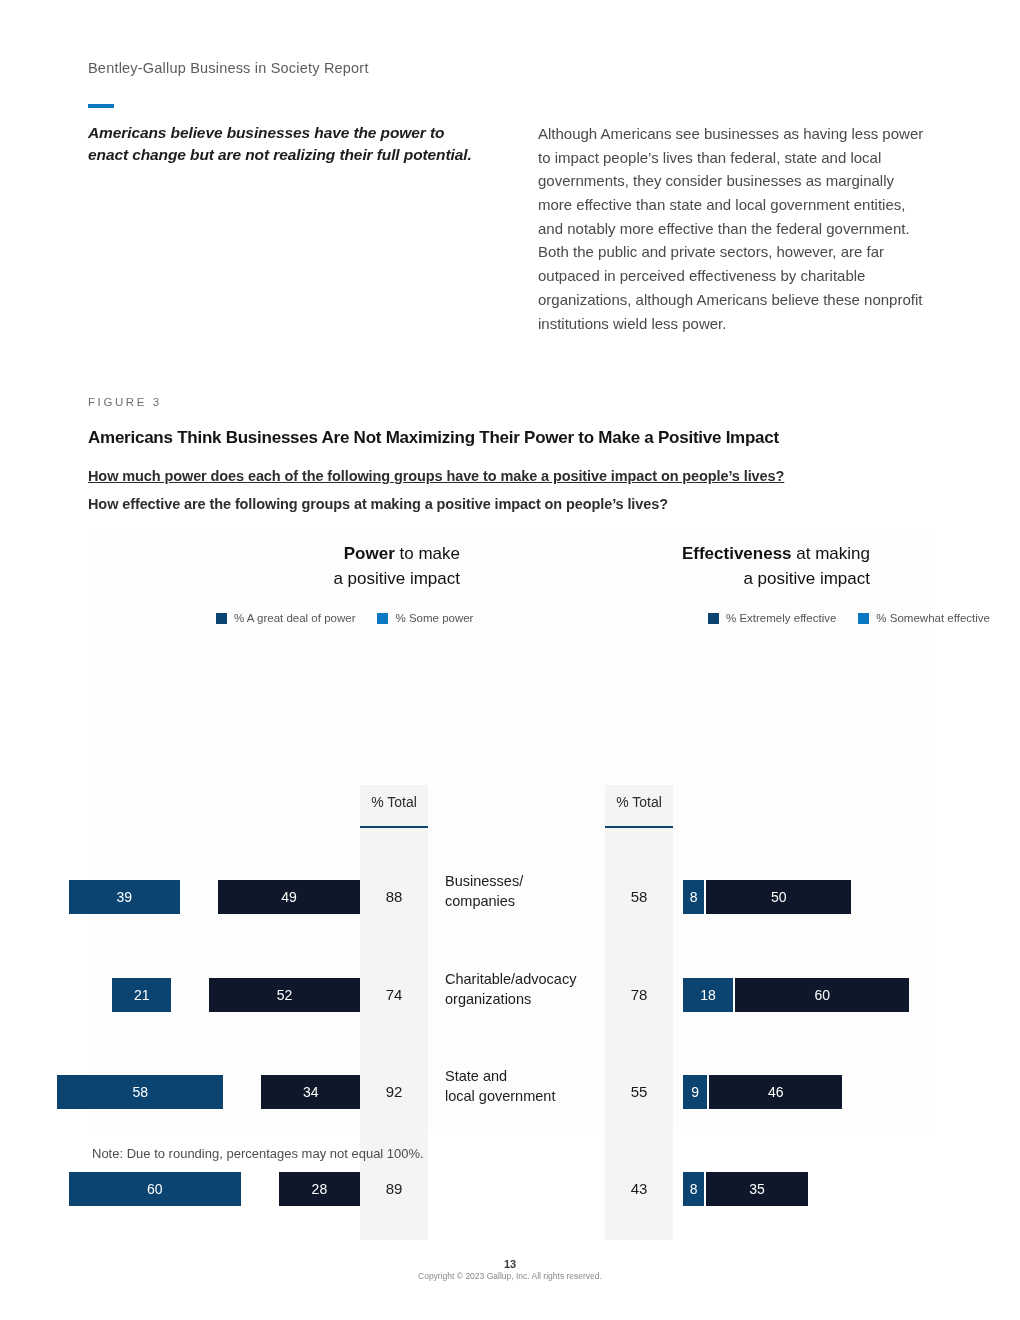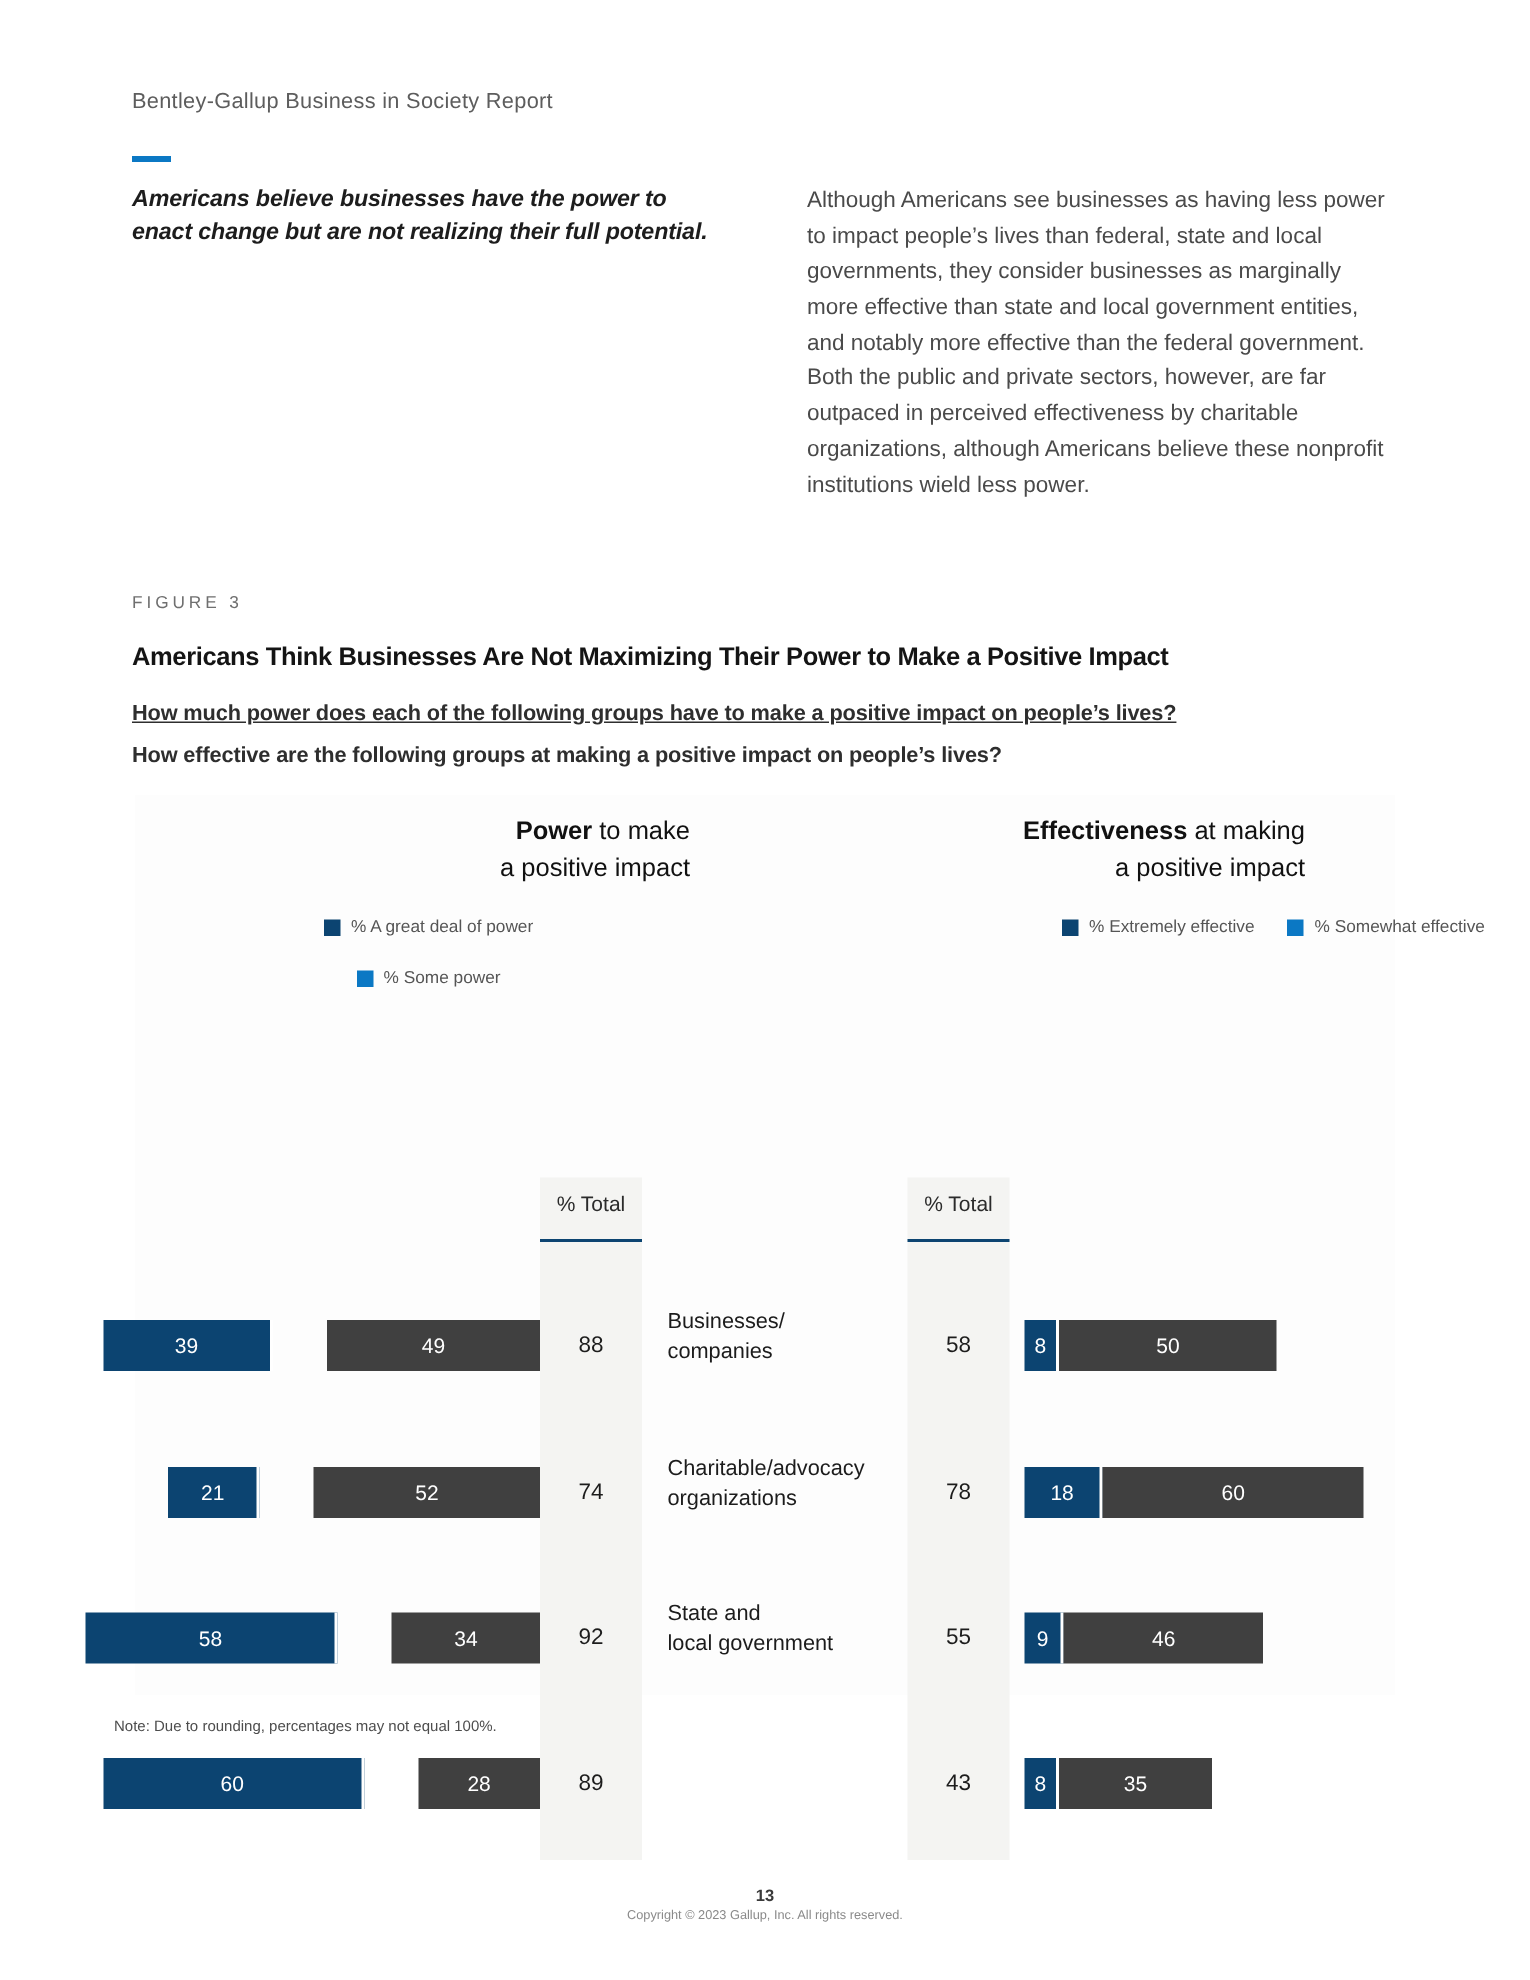--- a/index.html
+++ b/index.html
@@ -116,21 +116,21 @@
 
   .legend {
     position: absolute;
     top: 82px;
     display: flex;
     align-items: center;
     gap: 22px;
     font-size: 11.5px;
     color: #555;
   }
-  .legend.left  { left: 126px; flex-direction: column; }
+  .legend.left  { left: 126px; }
   .legend.right { left: 618px; }
   .legend-item { display: flex; align-items: center; gap: 7px; white-space: nowrap; }
   .swatch { width: 11px; height: 11px; display: inline-block; }
   .sw-dark  { background: #0c4471; }
   .sw-light { background: #0b78c4; }
 
   
   .chart-body {
     position: relative;
     height: 470px;
@@ -191,21 +191,21 @@
   .seg {
     height: 34px;
     display: flex;
     align-items: center;
     justify-content: center;
     color: #ffffff;
     font-size: 14px;
     box-sizing: border-box;
   }
   .seg.dark  { background: #0c4471; border-right: 2px solid #ffffff; }
-  .seg.light { background: #404040; }
+  .seg.light { background: #0f172a; }
 
   .total-val {
     position: absolute;
     top: 0;
     width: 68px;
     height: 34px;
     line-height: 34px;
     text-align: center;
     font-size: 15px;
     color: #1c1c1c;
@@ -219,23 +219,23 @@
     width: 182px;
     top: -9px;
     text-align: left;
     font-size: 14.5px;
     line-height: 1.38;
     color: #1c1c1c;
   }
 
   .note {
     position: absolute;
-    left: 76px;
+    left: 92px;
     top: 1146px;
-    font-size: 10px;
+    font-size: 13px;
     color: #4d4d4d;
   }
 
   
   .footer {
     position: absolute;
     left: 0;
     top: 1258px;
     width: 1020px;
     text-align: center;

